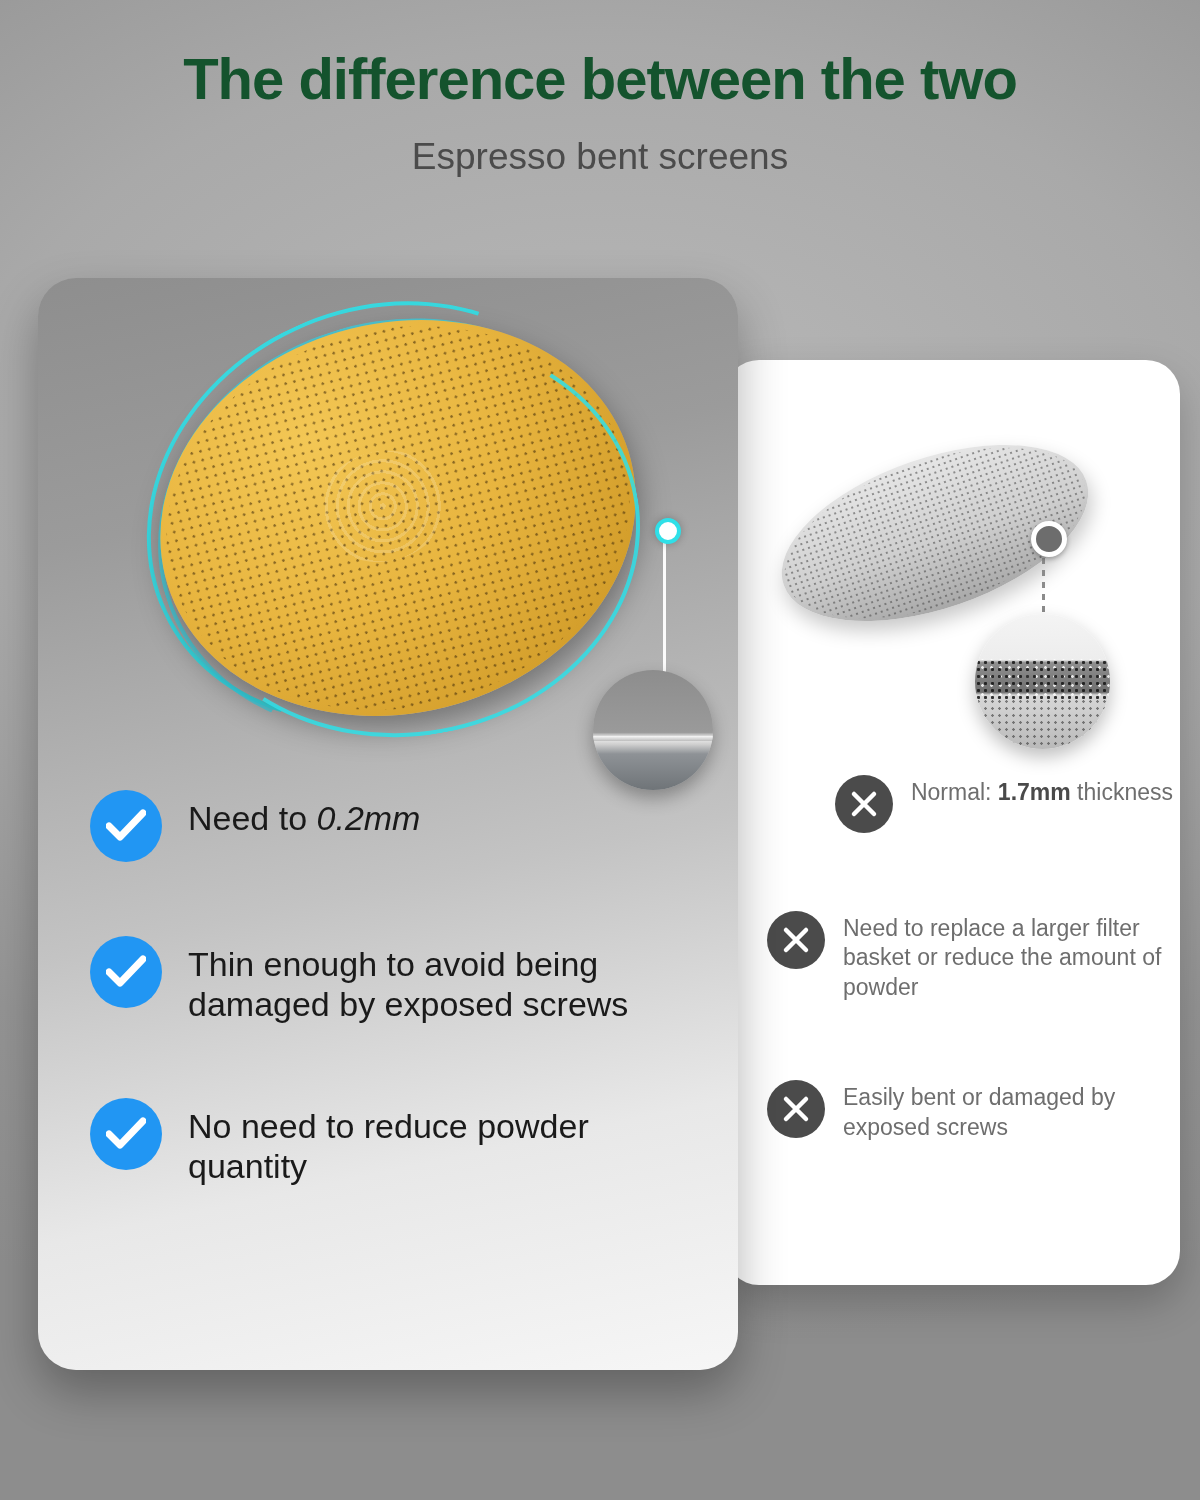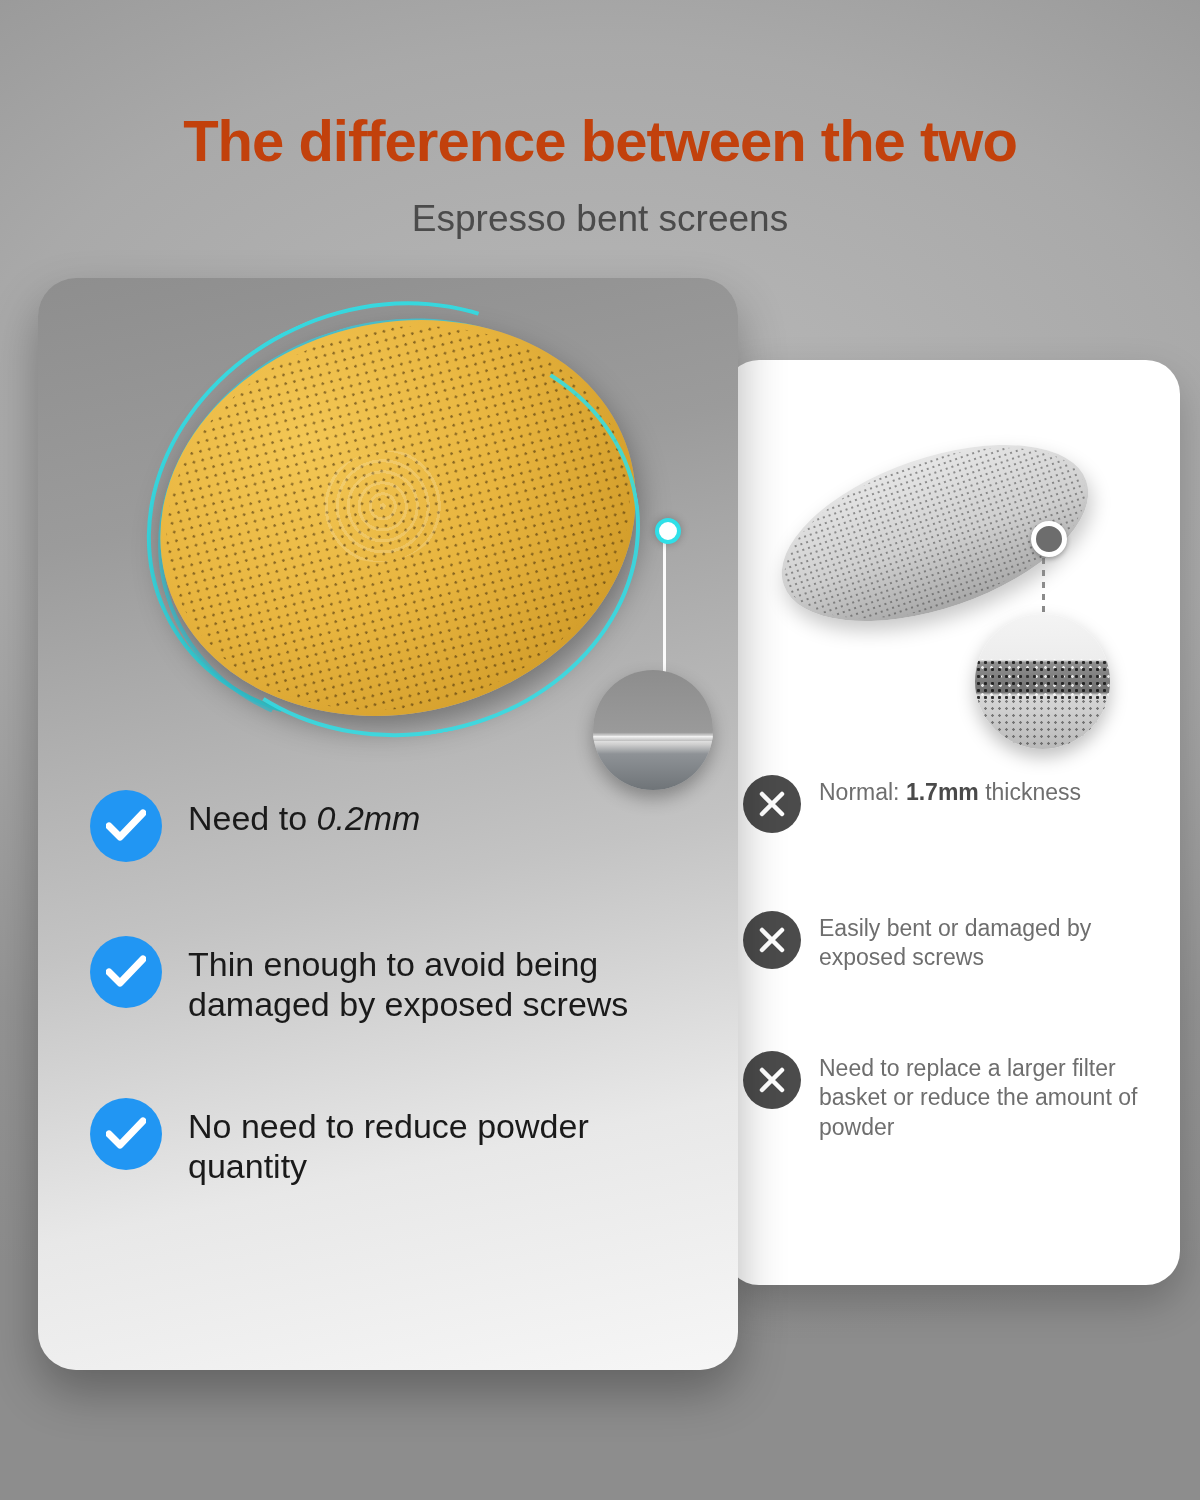--- a/index.html
+++ b/index.html
@@ -8,22 +8,22 @@
     font-family:"Liberation Sans",sans-serif;
     background:
       radial-gradient(ellipse 1400px 900px at 50% 30%, #b9b9b9 0%, #a9a9a9 45%, #949494 75%, #8d8d8d 100%);
     position:relative;
   }
   .page{position:absolute;inset:0;}
 
   
   .header{position:absolute;top:0;left:0;width:1200px;text-align:center;}
   .title{
-    margin:0;padding-top:112px;
-    font-size:58px;font-weight:bold;color:#c2410c;letter-spacing:-1px;
+    margin:0;padding-top:50px;
+    font-size:58px;font-weight:bold;color:#14532d;letter-spacing:-1px;
     line-height:1;
   }
   .subtitle{
     margin:0;padding-top:28px;
     font-size:37px;color:#4b4b4b;font-weight:400;
   }
 
   
   .card-right{
     position:absolute;left:725px;top:360px;width:455px;height:925px;
@@ -136,21 +136,21 @@
     flex:0 0 auto;width:72px;height:72px;border-radius:50%;
     background:#2196f3;position:relative;margin-right:26px;
   }
   .check svg{position:absolute;left:16px;top:19px;}
   .row-l .txt{
     font-size:34px;color:#1a1a1a;line-height:1.18;padding-top:8px;max-width:520px;
   }
   .row-l .txt b{font-weight:normal;font-style:italic;}
 
   .list-right{position:absolute;left:18px;top:415px;width:430px;}
-  .row-r{display:flex;align-items:flex-start;margin-bottom:78px;}
+  .row-r{display:flex;align-items:flex-start;margin-bottom:78px;justify-content:flex-end;}
   .cross{
     flex:0 0 auto;width:58px;height:58px;border-radius:50%;
     background:#4b4b4b;position:relative;margin-right:18px;
   }
   .cross svg{position:absolute;left:15px;top:15px;}
   .row-r .txt{font-size:23px;color:#6e6e6e;line-height:1.28;max-width:330px;padding-top:3px;}
   .row-r .txt b{color:#4a4a4a;font-weight:bold;}
 </style>
 </head>
 <body>
@@ -189,30 +189,30 @@
           <span>Normal: </span><b>1.7mm</b><span> thickness</span>
         </div>
       </div>
 
       <div class="row-r">
         <div class="cross">
           <svg width="28" height="28" viewBox="0 0 28 28">
               <path d="M4 4 L24 24 M24 4 L4 24" stroke="#ffffff" stroke-width="4.5" stroke-linecap="round"></path>
             </svg>
         </div>
-        <div class="txt">Easily bent or damaged by exposed screws</div>
+        <div class="txt">Need to replace a larger filter basket or reduce the amount of powder</div>
       </div>
 
       <div class="row-r">
         <div class="cross">
           <svg width="28" height="28" viewBox="0 0 28 28">
               <path d="M4 4 L24 24 M24 4 L4 24" stroke="#ffffff" stroke-width="4.5" stroke-linecap="round"></path>
             </svg>
         </div>
-        <div class="txt">Need to replace a larger filter basket or reduce the amount of powder</div>
+        <div class="txt">Easily bent or damaged by exposed screws</div>
       </div>
 
     </div>
   </div>
 
   <div class="card-left">
 
     <div class="disc-wrap">
       <div class="swoosh sw1"></div>
       <div class="swoosh sw2"></div>

